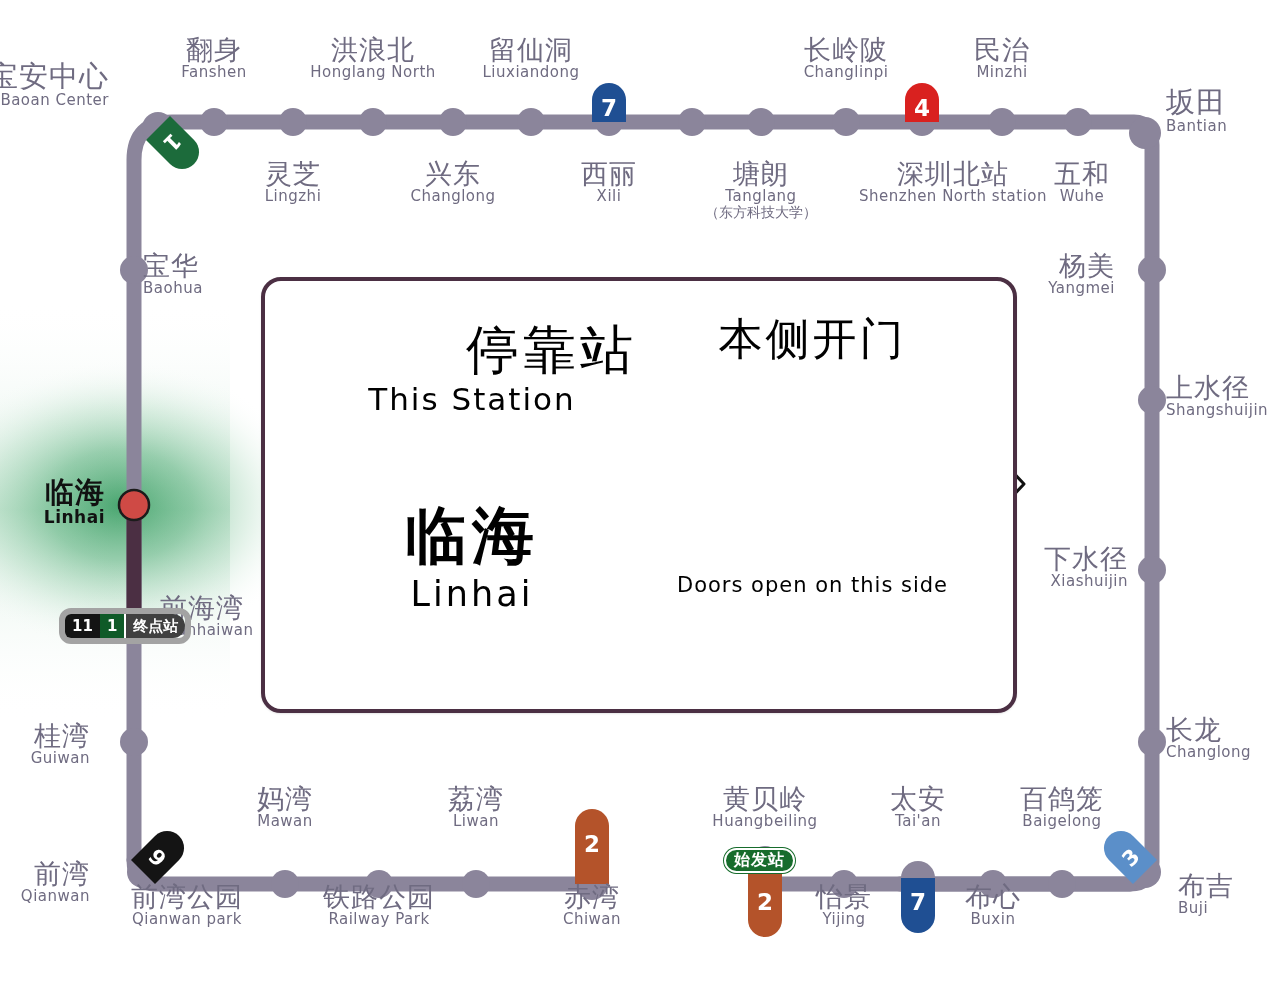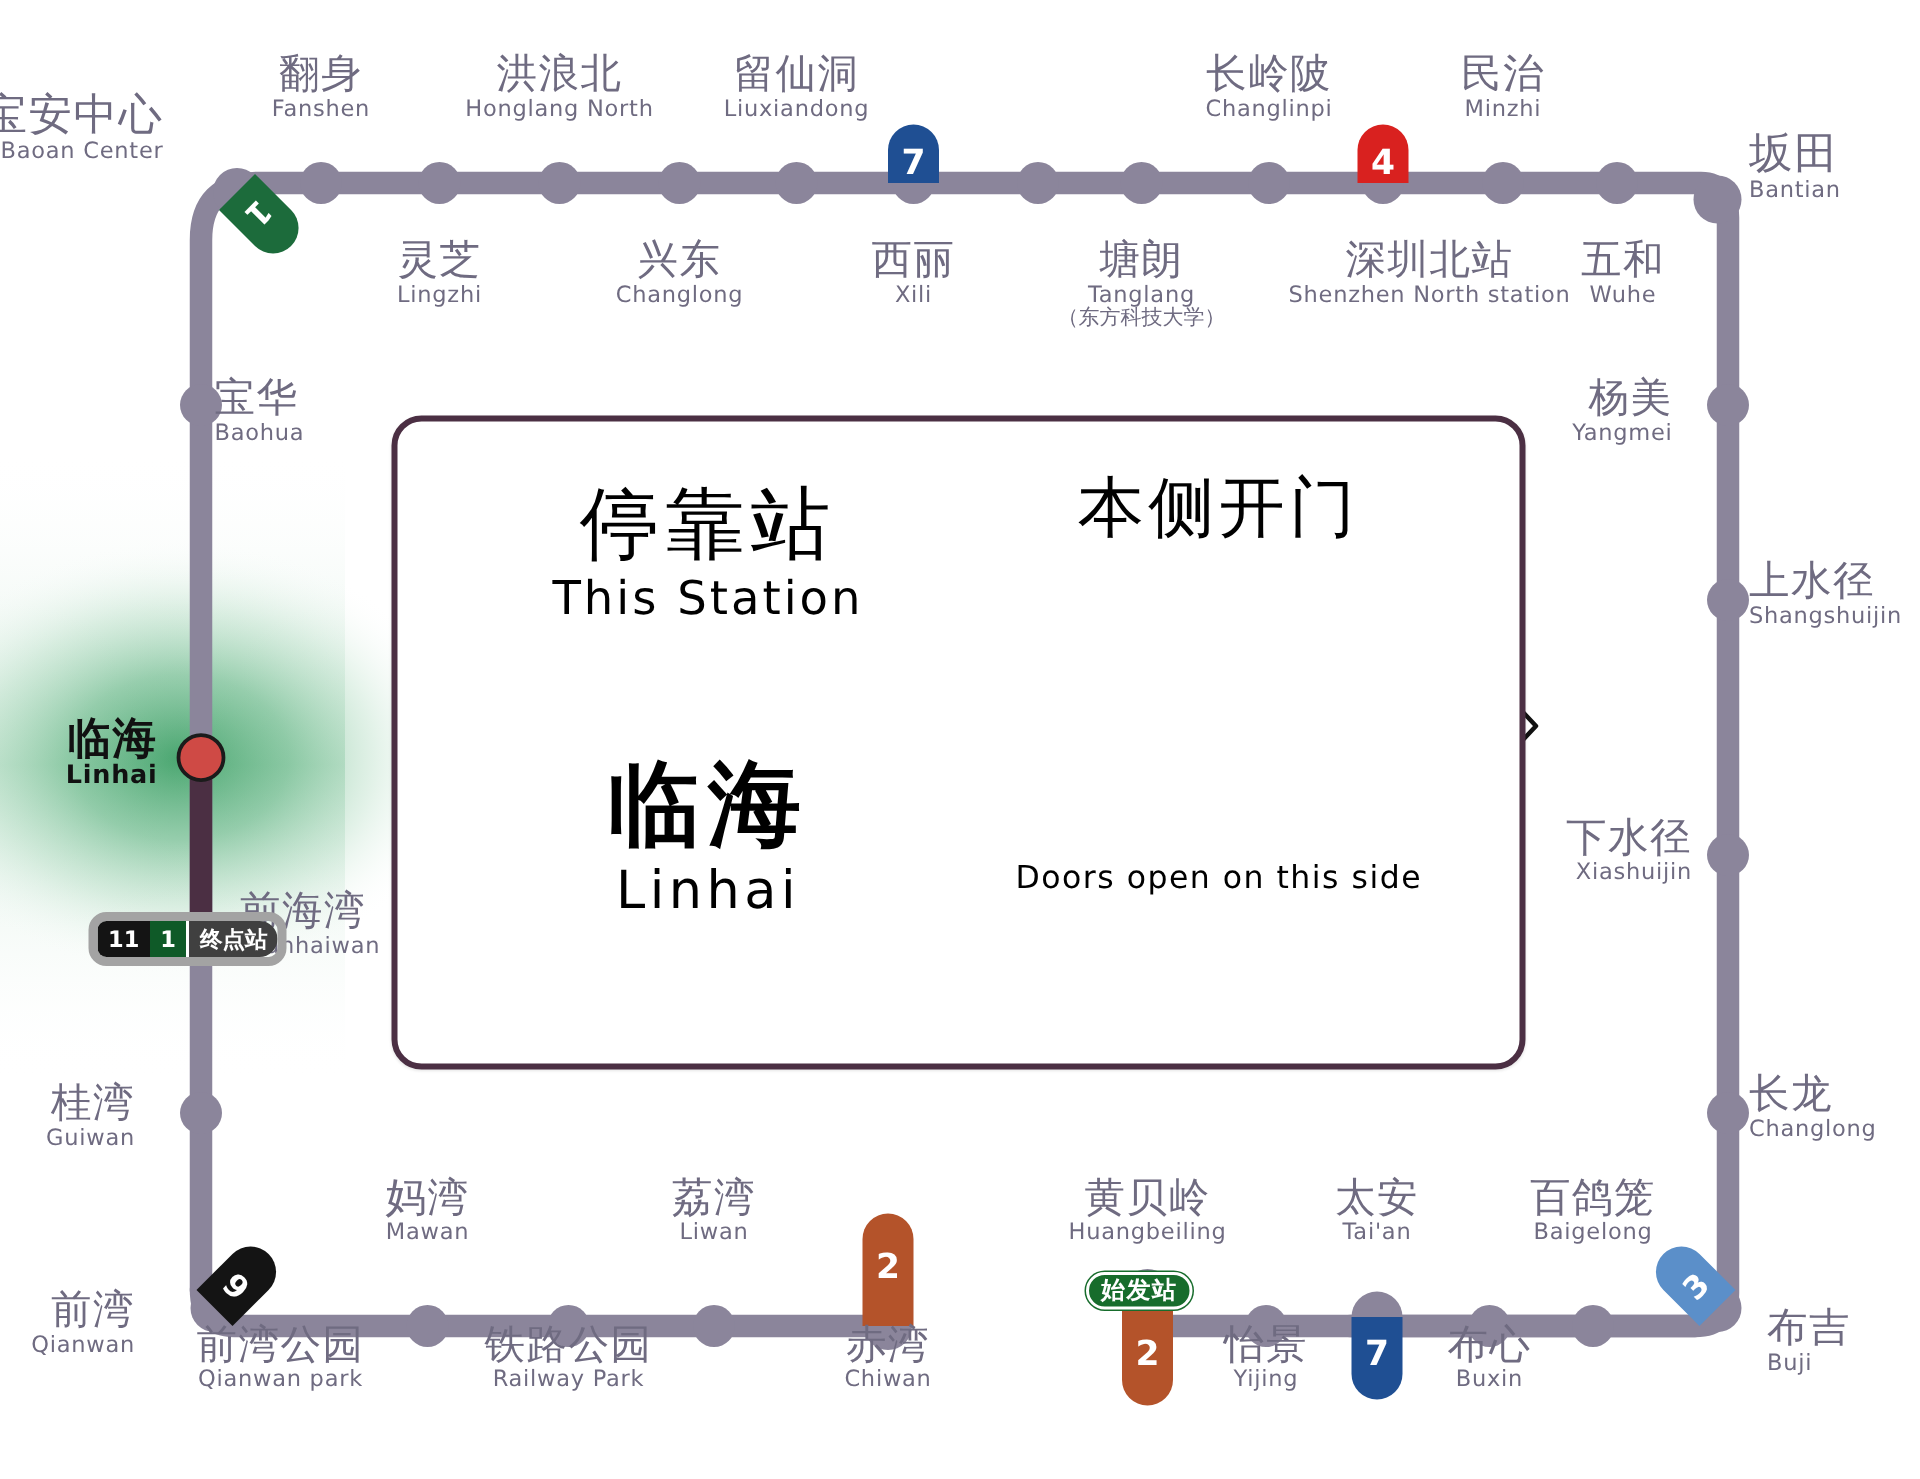--- a/index.html
+++ b/index.html
@@ -34,21 +34,21 @@
   
   #panel{
     position:absolute;left:261px;top:277px;width:756px;height:436px;
     background:#ffffff;
     border:4px solid #4b2f43;
     border-radius:20px;
     box-sizing:border-box;
     box-shadow:0 1px 2px rgba(0,0,0,.10);
   }
   #panelLeft{position:absolute;left:42px;top:40px;width:330px;text-align:center;color:#000;}
-  .p-cn{font-size:53px;letter-spacing:4px;line-height:1.1;font-weight:500;}
+  .p-cn{font-size:53px;letter-spacing:4px;line-height:1.1;font-weight:500;text-align:right;}
   .p-en{font-size:31px;letter-spacing:2px;line-height:1.2;margin-top:2px;}
   .p-cn2{font-size:62px;letter-spacing:5px;line-height:1.1;font-weight:600;}
   .p-en2{font-size:35px;letter-spacing:3px;line-height:1.2;margin-top:2px;}
   #thisStationBlock{margin-bottom:84px;}
 
   #panelRight{position:absolute;left:375px;top:34px;width:345px;text-align:center;color:#000;}
   .d-cn{font-size:44px;letter-spacing:3px;line-height:1.1;font-weight:500;}
   #doorArt{position:relative;width:345px;height:190px;margin-top:14px;}
   .d-en{font-size:21px;letter-spacing:1px;margin-top:6px;}
 

